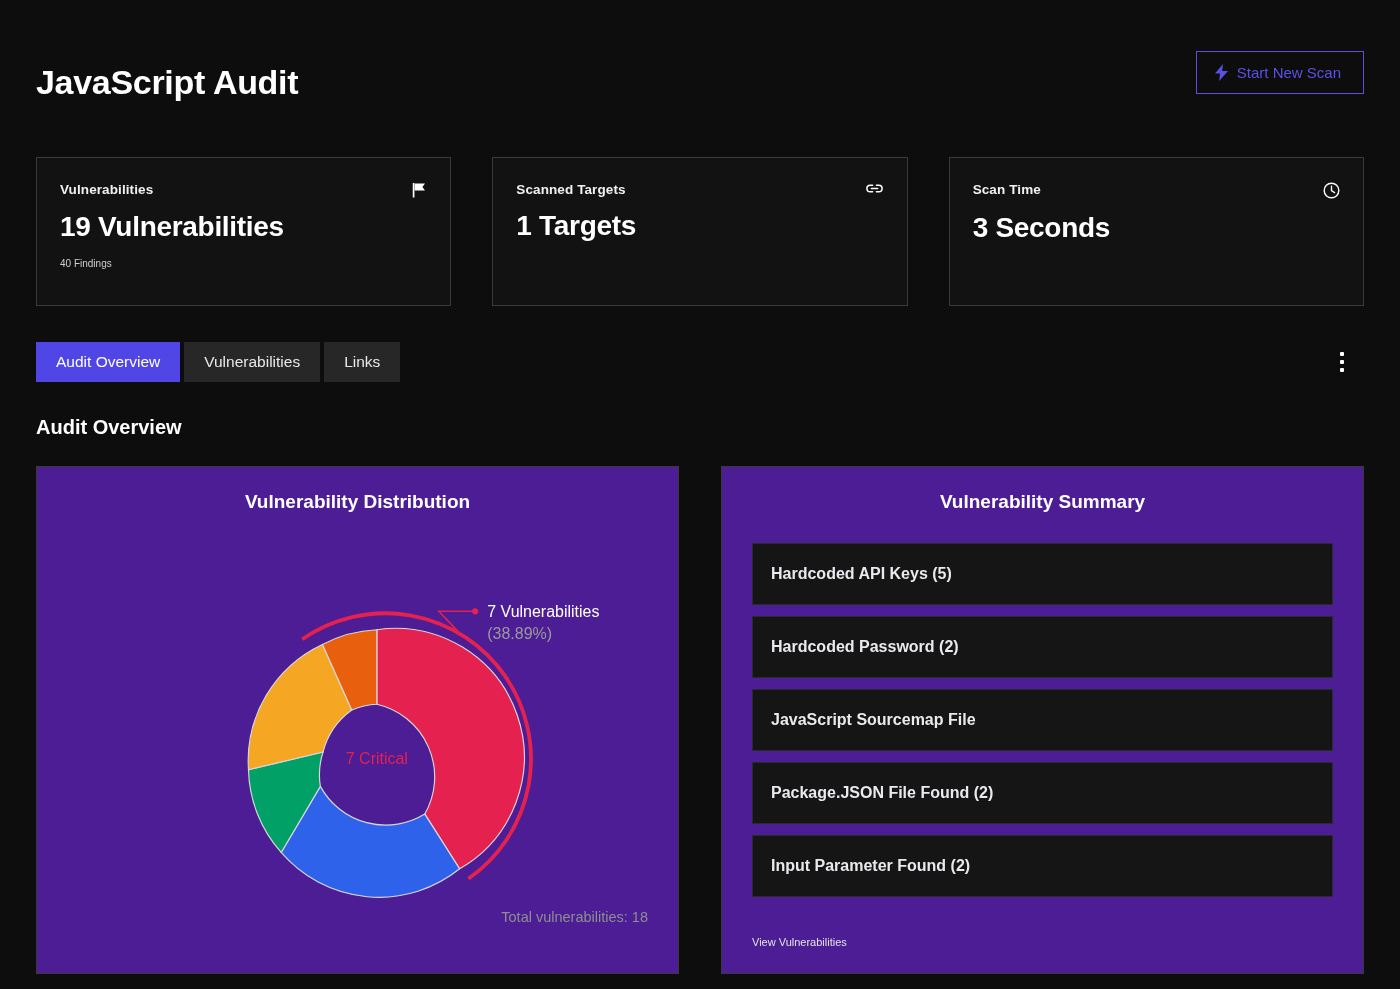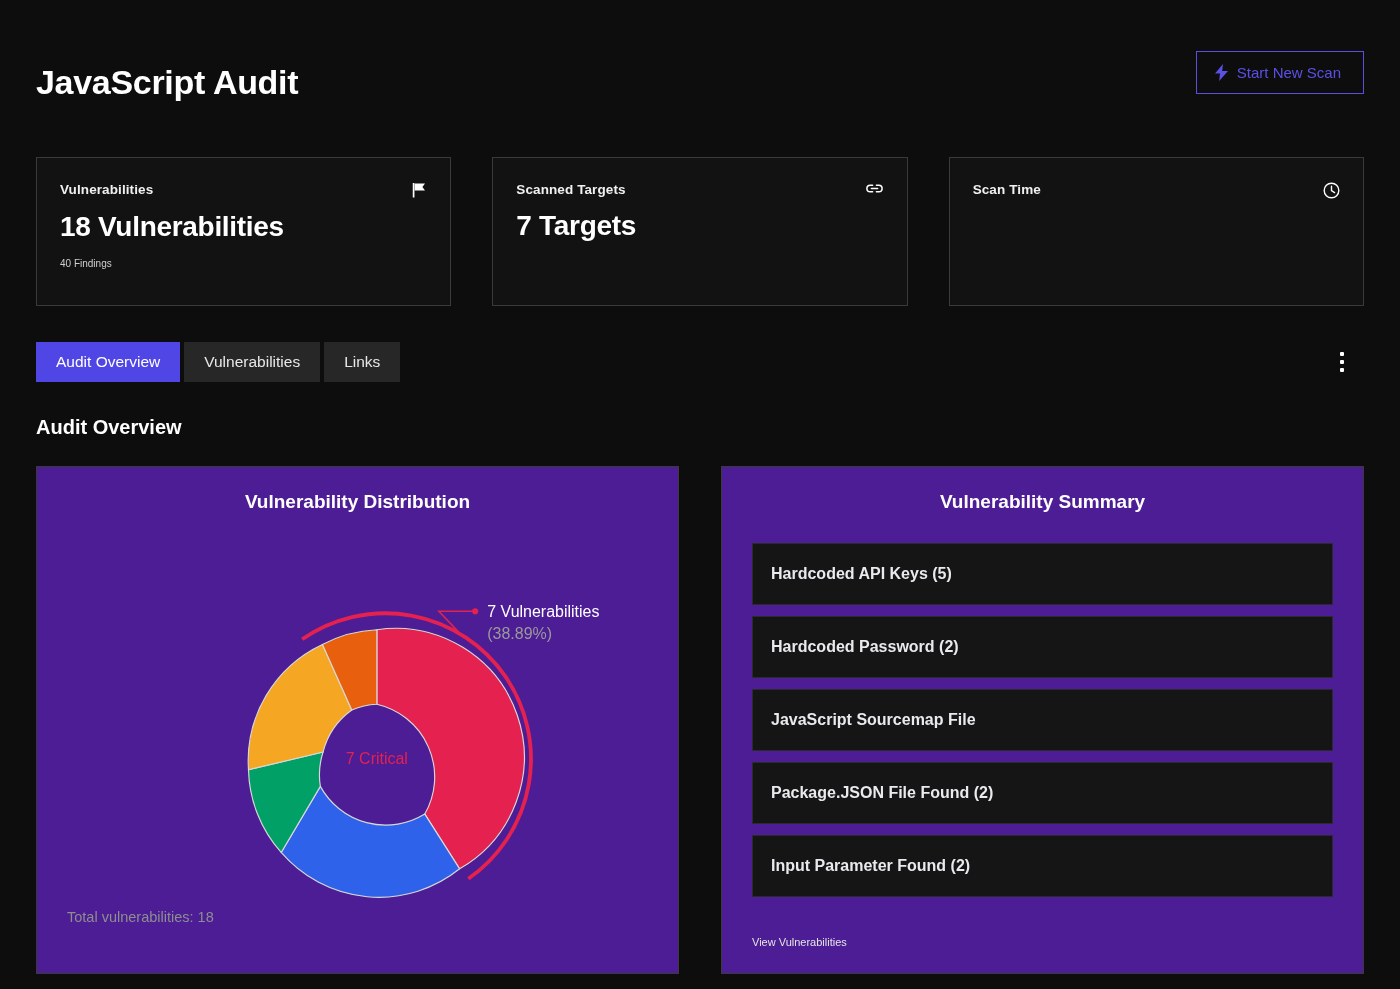--- a/index.html
+++ b/index.html
@@ -172,21 +172,21 @@
     font-size: 16.5px;
     fill: #ffffff;
     font-family: "Liberation Sans", sans-serif;
   }
   .callout-sub {
     font-size: 16.5px;
     fill: #9a9a9a;
     font-family: "Liberation Sans", sans-serif;
   }
   .total-line {
-    text-align: left;
+    text-align: right;
     font-size: 14.5px;
     color: #8e8e8e;
     margin-top: -4px;
   }
 
   
   .summary-list { margin-top: 30px; }
   .summary-item {
     border: 1px solid #2b2b2b;
     background: #151515;
@@ -228,49 +228,50 @@
     <div class="stat-card">
       <div class="stat-top">
         <div class="stat-label">Vulnerabilities</div>
         <span class="stat-icon">
           <svg width="15" height="16" viewBox="0 0 15 16" aria-hidden="true">
             <path d="M1.6 1 L1.6 15.5" stroke="#fff" stroke-width="1.7" fill="none"></path>
             <path d="M2.6 1.6 L13 1.6 L10.4 5 L13 8.4 L2.6 8.4 Z" fill="#fff"></path>
           </svg>
         </span>
       </div>
-      <div class="stat-value">18 Vulnerabilities</div>
+      <div class="stat-value">19 Vulnerabilities</div>
       <div class="stat-sub">40 Findings</div>
     </div>
 
     <div class="stat-card">
       <div class="stat-top">
         <div class="stat-label">Scanned Targets</div>
         <span class="stat-icon">
           <svg width="19" height="13" viewBox="0 0 19 13" aria-hidden="true">
             <path d="M7.6 3.2 H5.2 a3.3 3.3 0 0 0 0 6.6 H7.6" stroke="#fff" stroke-width="1.5" fill="none" stroke-linecap="round"></path>
             <path d="M11.4 3.2 H13.8 a3.3 3.3 0 0 1 0 6.6 H11.4" stroke="#fff" stroke-width="1.5" fill="none" stroke-linecap="round"></path>
             <path d="M6.4 6.5 H12.6" stroke="#fff" stroke-width="1.5" stroke-linecap="round"></path>
           </svg>
         </span>
       </div>
-      <div class="stat-value">7 Targets</div>
+      <div class="stat-value">1 Targets</div>
       <div class="stat-sub"></div>
     </div>
 
     <div class="stat-card">
       <div class="stat-top">
         <div class="stat-label">Scan Time</div>
         <span class="stat-icon">
           <svg width="17" height="17" viewBox="0 0 17 17" aria-hidden="true">
             <circle cx="8.5" cy="8.5" r="7.3" stroke="#fff" stroke-width="1.4" fill="none"></circle>
             <path d="M8.5 4.3 V8.7 L11.6 10.6" stroke="#fff" stroke-width="1.4" fill="none" stroke-linecap="round"></path>
           </svg>
         </span>
       </div>
+      <div class="stat-value">3 Seconds</div>
     </div>
 
   </div>
 
   <div class="tabs-row">
     <div class="tabs">
       <button class="tab active">Audit Overview</button>
       <button class="tab">Vulnerabilities</button>
       <button class="tab">Links</button>
     </div>

